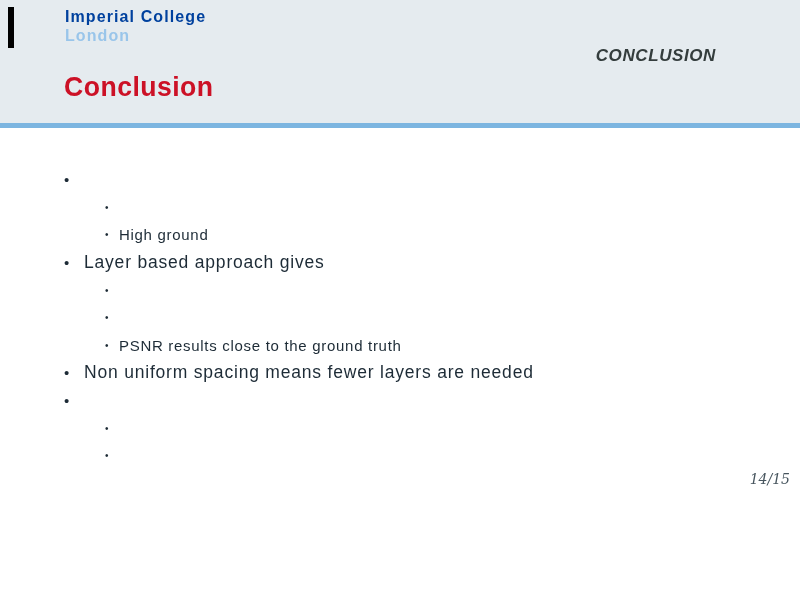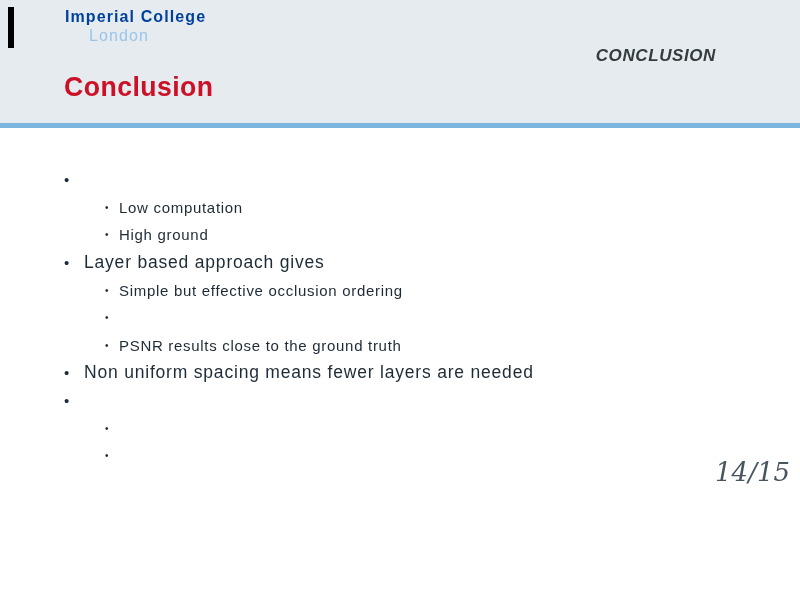--- a/index.html
+++ b/index.html
@@ -14,21 +14,21 @@
   }
   .left-bar {
     position:absolute; top:7px; left:8px; width:6px; height:41px;
     background:#000000;
   }
   .logo { position:absolute; top:7px; left:65px; line-height:19px; }
   .logo-line1 {
     font-weight:bold; font-size:16px; letter-spacing:1.1px; color:#00419E;
   }
   .logo-line2 {
-    font-weight:normal; font-size:16px; letter-spacing:1.1px; color:#99C5EA;margin-left:24px;
+    font-weight:bold; font-size:16px; letter-spacing:1.1px; color:#99C5EA;
   }
   .header-label {
     position:absolute; top:46px; right:84px;
     font-size:17px; font-weight:bold; font-style:italic;
     letter-spacing:0.6px; color:#343D3D;
   }
   .title {
     position:absolute; top:71px; left:64px;
     font-size:28px; font-weight:bold; color:#CC1126;
     letter-spacing:0.5px;
@@ -47,21 +47,21 @@
     display:flex; align-items:center; height:27.6px; white-space:nowrap;
   }
   .b1 { font-size:17.5px; letter-spacing:0.8px; }
   .b2 { font-size:15px; letter-spacing:0.7px; margin-left:41px; }
   .b1 .dot { width:20px; font-size:15px; }
   .b2 .dot { width:14px; font-size:10px; }
   .dot { flex:0 0 auto; }
   .page-number {
     position:absolute; right:10px; bottom:7px;
     font-family:"DejaVu Serif", serif; font-style:italic;
-    font-size:26px; color:#47555E;
+    font-size:14px; color:#47555E;
   }
 </style>
 </head>
 <body>
 
 <div class="slide">
   <div class="header-band"></div>
   <div class="left-bar"></div>
 
   <div class="logo">
@@ -74,33 +74,31 @@
   <div class="title">Conclusion</div>
 
   <div class="divider"></div>
 
   <div class="content">
       <div class="b1">
         <span class="dot">•</span>
       </div>
       <div class="b2">
         <span class="dot">•</span>
-        <span class="txt">Low computation</span>
       </div>
       <div class="b2">
         <span class="dot">•</span>
         <span class="txt">High ground</span>
       </div>
       <div class="b1">
         <span class="dot">•</span>
         <span class="txt">Layer based approach gives</span>
       </div>
       <div class="b2">
         <span class="dot">•</span>
-        <span class="txt">Simple but effective occlusion ordering</span>
       </div>
       <div class="b2">
         <span class="dot">•</span>
       </div>
       <div class="b2">
         <span class="dot">•</span>
         <span class="txt">PSNR results close to the ground truth</span>
       </div>
       <div class="b1">
         <span class="dot">•</span>

